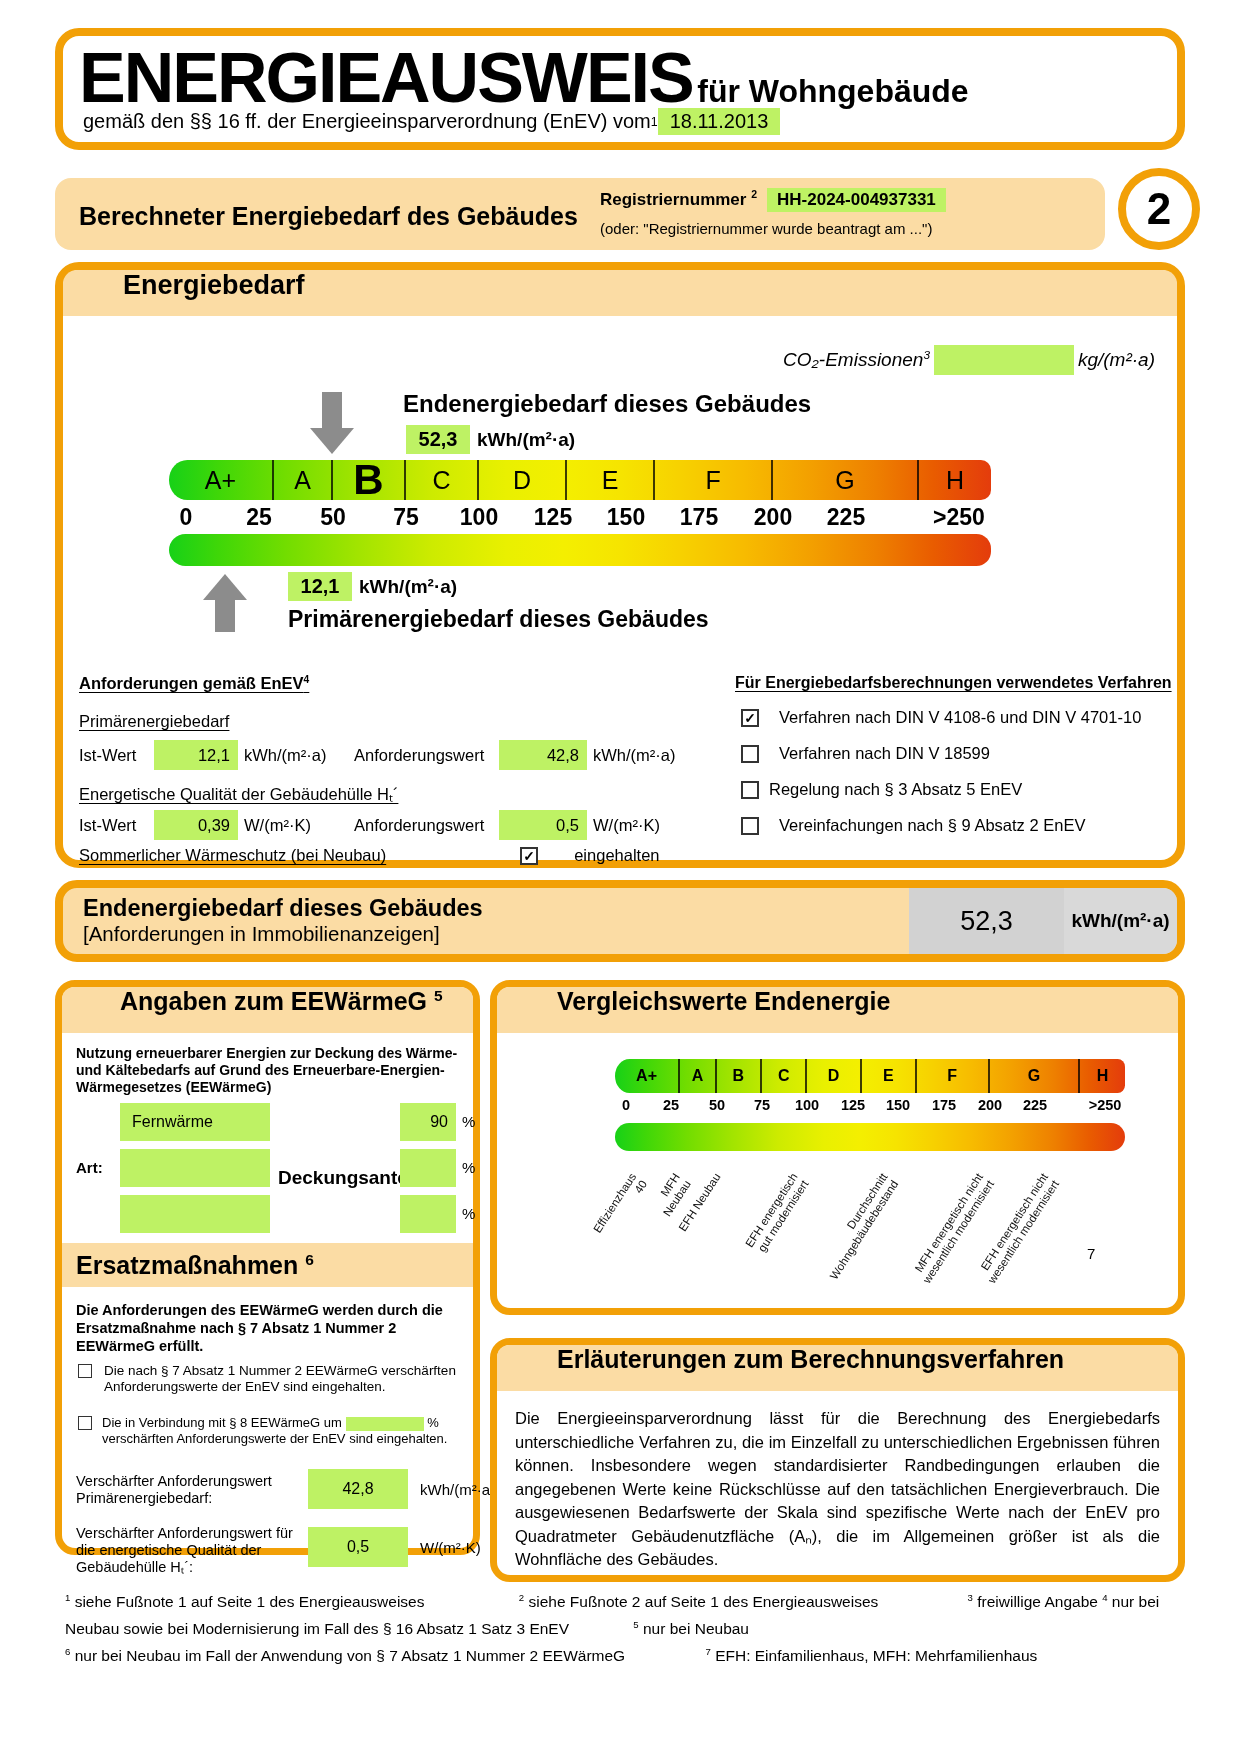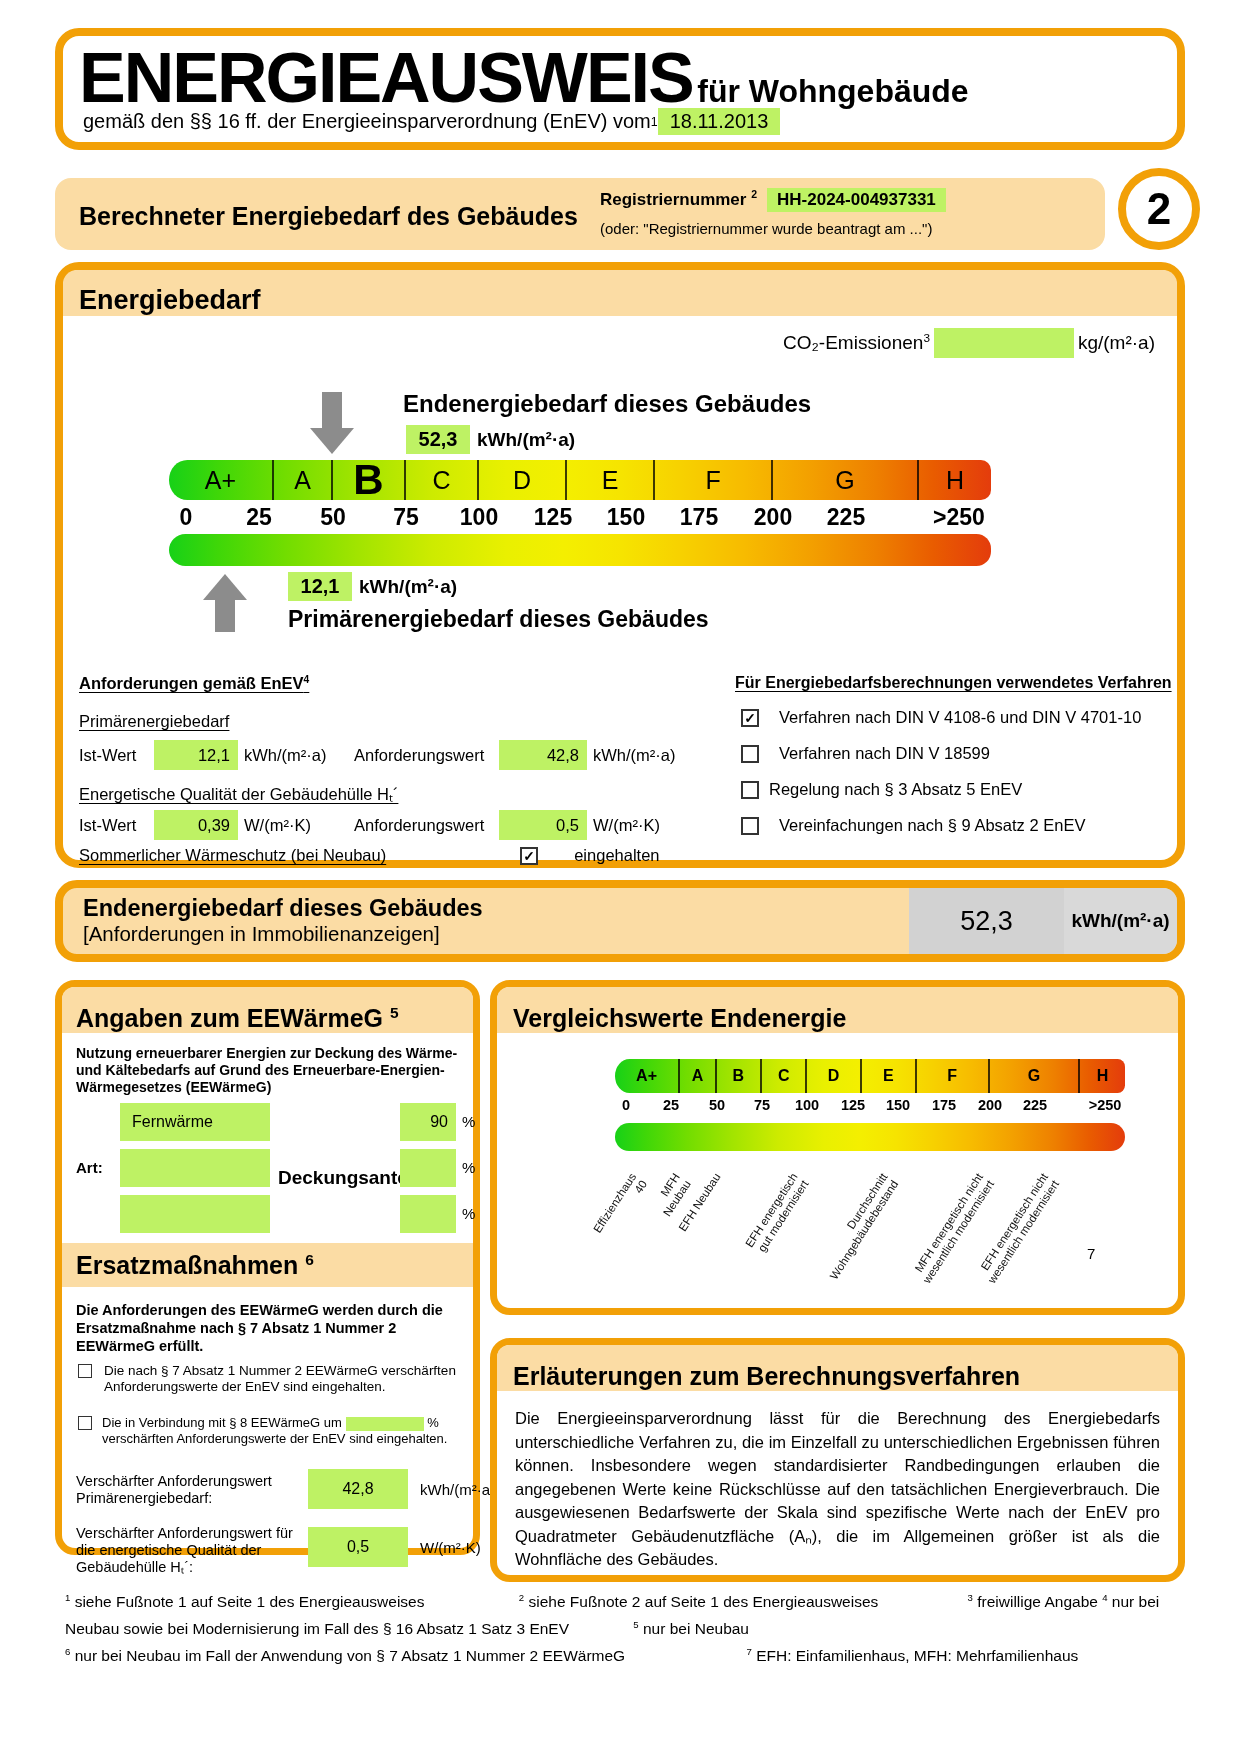--- a/index.html
+++ b/index.html
@@ -6,21 +6,21 @@
   .page{position:relative;width:1240px;height:1755px;background:#fff;
         font-family:"Liberation Sans",sans-serif;color:#000;overflow:hidden;}
   .abs{position:absolute;}
   .b{font-weight:bold;}
   .ul{text-decoration:underline;text-underline-offset:3px;}
   .gray{background:#bef264;}
   sup{font-size:62%;vertical-align:super;line-height:0;}
   
   .obox{position:absolute;border:8px solid #f2a007;border-radius:24px;background:#fff;}
   .strip{position:absolute;left:0;right:0;top:0;background:#fbdca4;border-radius:14px 14px 0 0;
-         display:flex;align-items:flex-end;}
+         display:flex;align-items:flex-start;padding-left:44px;}
   .strip2{position:absolute;left:0;right:0;background:#fbdca4;display:flex;align-items:center;}
   
   .grad{background:linear-gradient(90deg,#17d117 0%,#3fd708 6%,#71dd00 14%,#a2e400 23%,
         #cdeb00 32%,#e9f000 41%,#f4ef00 48%,#f6e400 55%,#f7d200 62%,#f7bb00 70%,
         #f3a000 78%,#ee8000 86%,#e95c00 93%,#e43c0c 100%);}
   .band{position:absolute;display:flex;overflow:hidden;}
   .band .cell{display:flex;align-items:center;justify-content:center;
               border-right:2px solid rgba(0,0,0,.75);box-sizing:border-box;}
   .band .cell:last-child{border-right:none;}
   .tickrow{position:absolute;}
@@ -65,21 +65,21 @@
   </div>
   <div class="abs" style="left:1118px;top:168px;width:66px;height:66px;border:8px solid #f2a007;border-radius:50%;background:#fff;display:flex;align-items:center;justify-content:center;">
     <span class="b" style="font-size:44px;">2</span>
   </div>
 
   <div class="obox" style="left:55px;top:262px;width:1114px;height:590px;">
     <div class="strip" style="height:46px;">
       <span class="b" style="font-size:27px;padding-left:16px;">Energiebedarf</span>
     </div>
 
-    <div class="abs row" style="right:22px;top:58px;gap:4px;">
+    <div class="abs row" style="right:22px;top:75px;gap:4px;font-style:italic;">
       <span style="font-size:19px;"><span>CO₂-Emissionen</span><sup>3</sup></span>
       <span class="gray" style="width:140px;height:30px;display:inline-block;"></span>
       <span style="font-size:19px;">kg/(m²·a)</span>
     </div>
 
     <div class="arrow-shaft" style="left:259px;top:122px;width:20px;height:36px;"></div>
     <div class="arrow-head-down" style="left:247px;top:158px;"></div>
 
     <span class="abs b" style="left:340px;top:120px;font-size:24px;">Endenergiebedarf dieses Gebäudes</span>
     <div class="abs row" style="left:343px;top:155px;gap:7px;">
@@ -291,17 +291,17 @@
   <div class="abs fnote" style="left:65px;top:1588px;width:1115px;">
     <div>
       <span><sup>1</sup> <span>siehe Fußnote 1 auf Seite 1 des Energieausweises</span></span>
       <span style="margin-left:90px;"><sup>2</sup> <span>siehe Fußnote 2 auf Seite 1 des Energieausweises</span></span>
       <span style="margin-left:85px;"><sup>3</sup> <span>freiwillige Angabe</span></span>
       <span style="margin-right:60px;"><sup>4</sup> <span>nur bei Neubau sowie bei Modernisierung im Fall des § 16 Absatz 1 Satz 3 EnEV</span></span>
       <span><sup>5</sup> <span>nur bei Neubau</span></span>
     </div>
     <div>
       <span><sup>6</sup> <span>nur bei Neubau im Fall der Anwendung von § 7 Absatz 1 Nummer 2 EEWärmeG</span></span>
-      <span style="margin-left:117px;"><sup>7</sup> <span>EFH: Einfamilienhaus, MFH: Mehrfamilienhaus</span></span>
+      <span style="margin-left:76px;"><sup>7</sup> <span>EFH: Einfamilienhaus, MFH: Mehrfamilienhaus</span></span>
     </div>
   </div>
 
 </div>
 
 </body></html>

